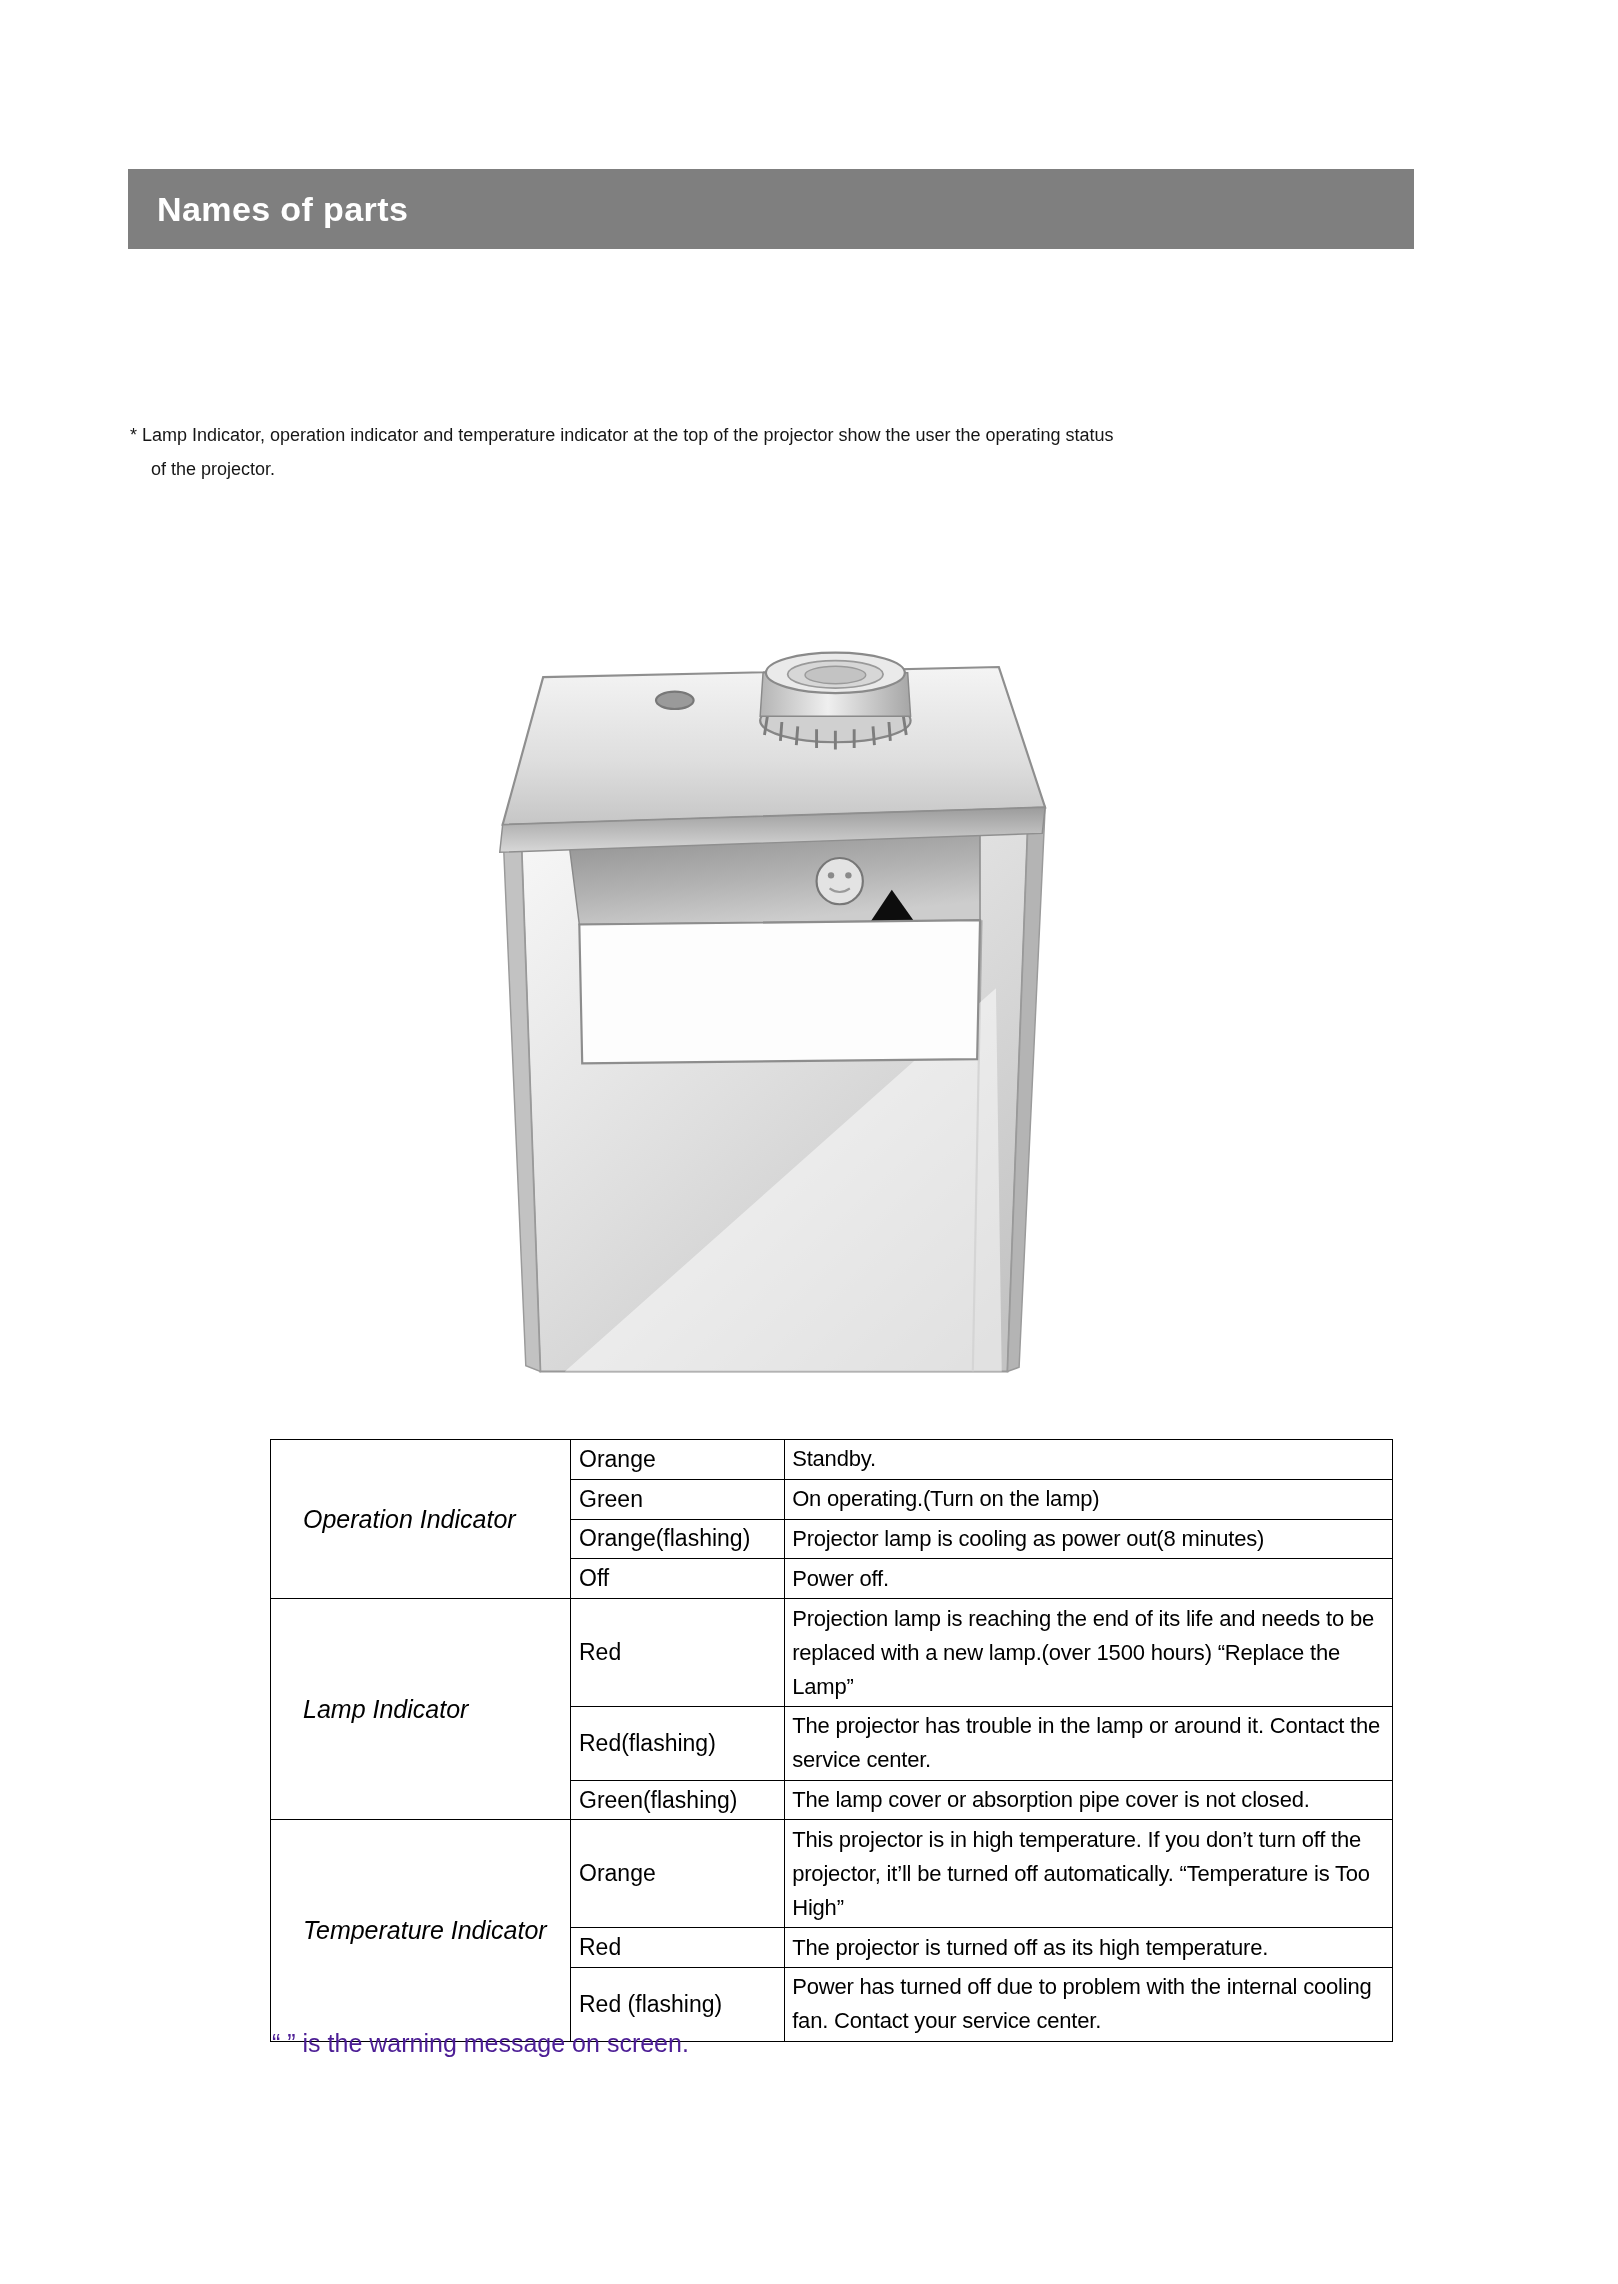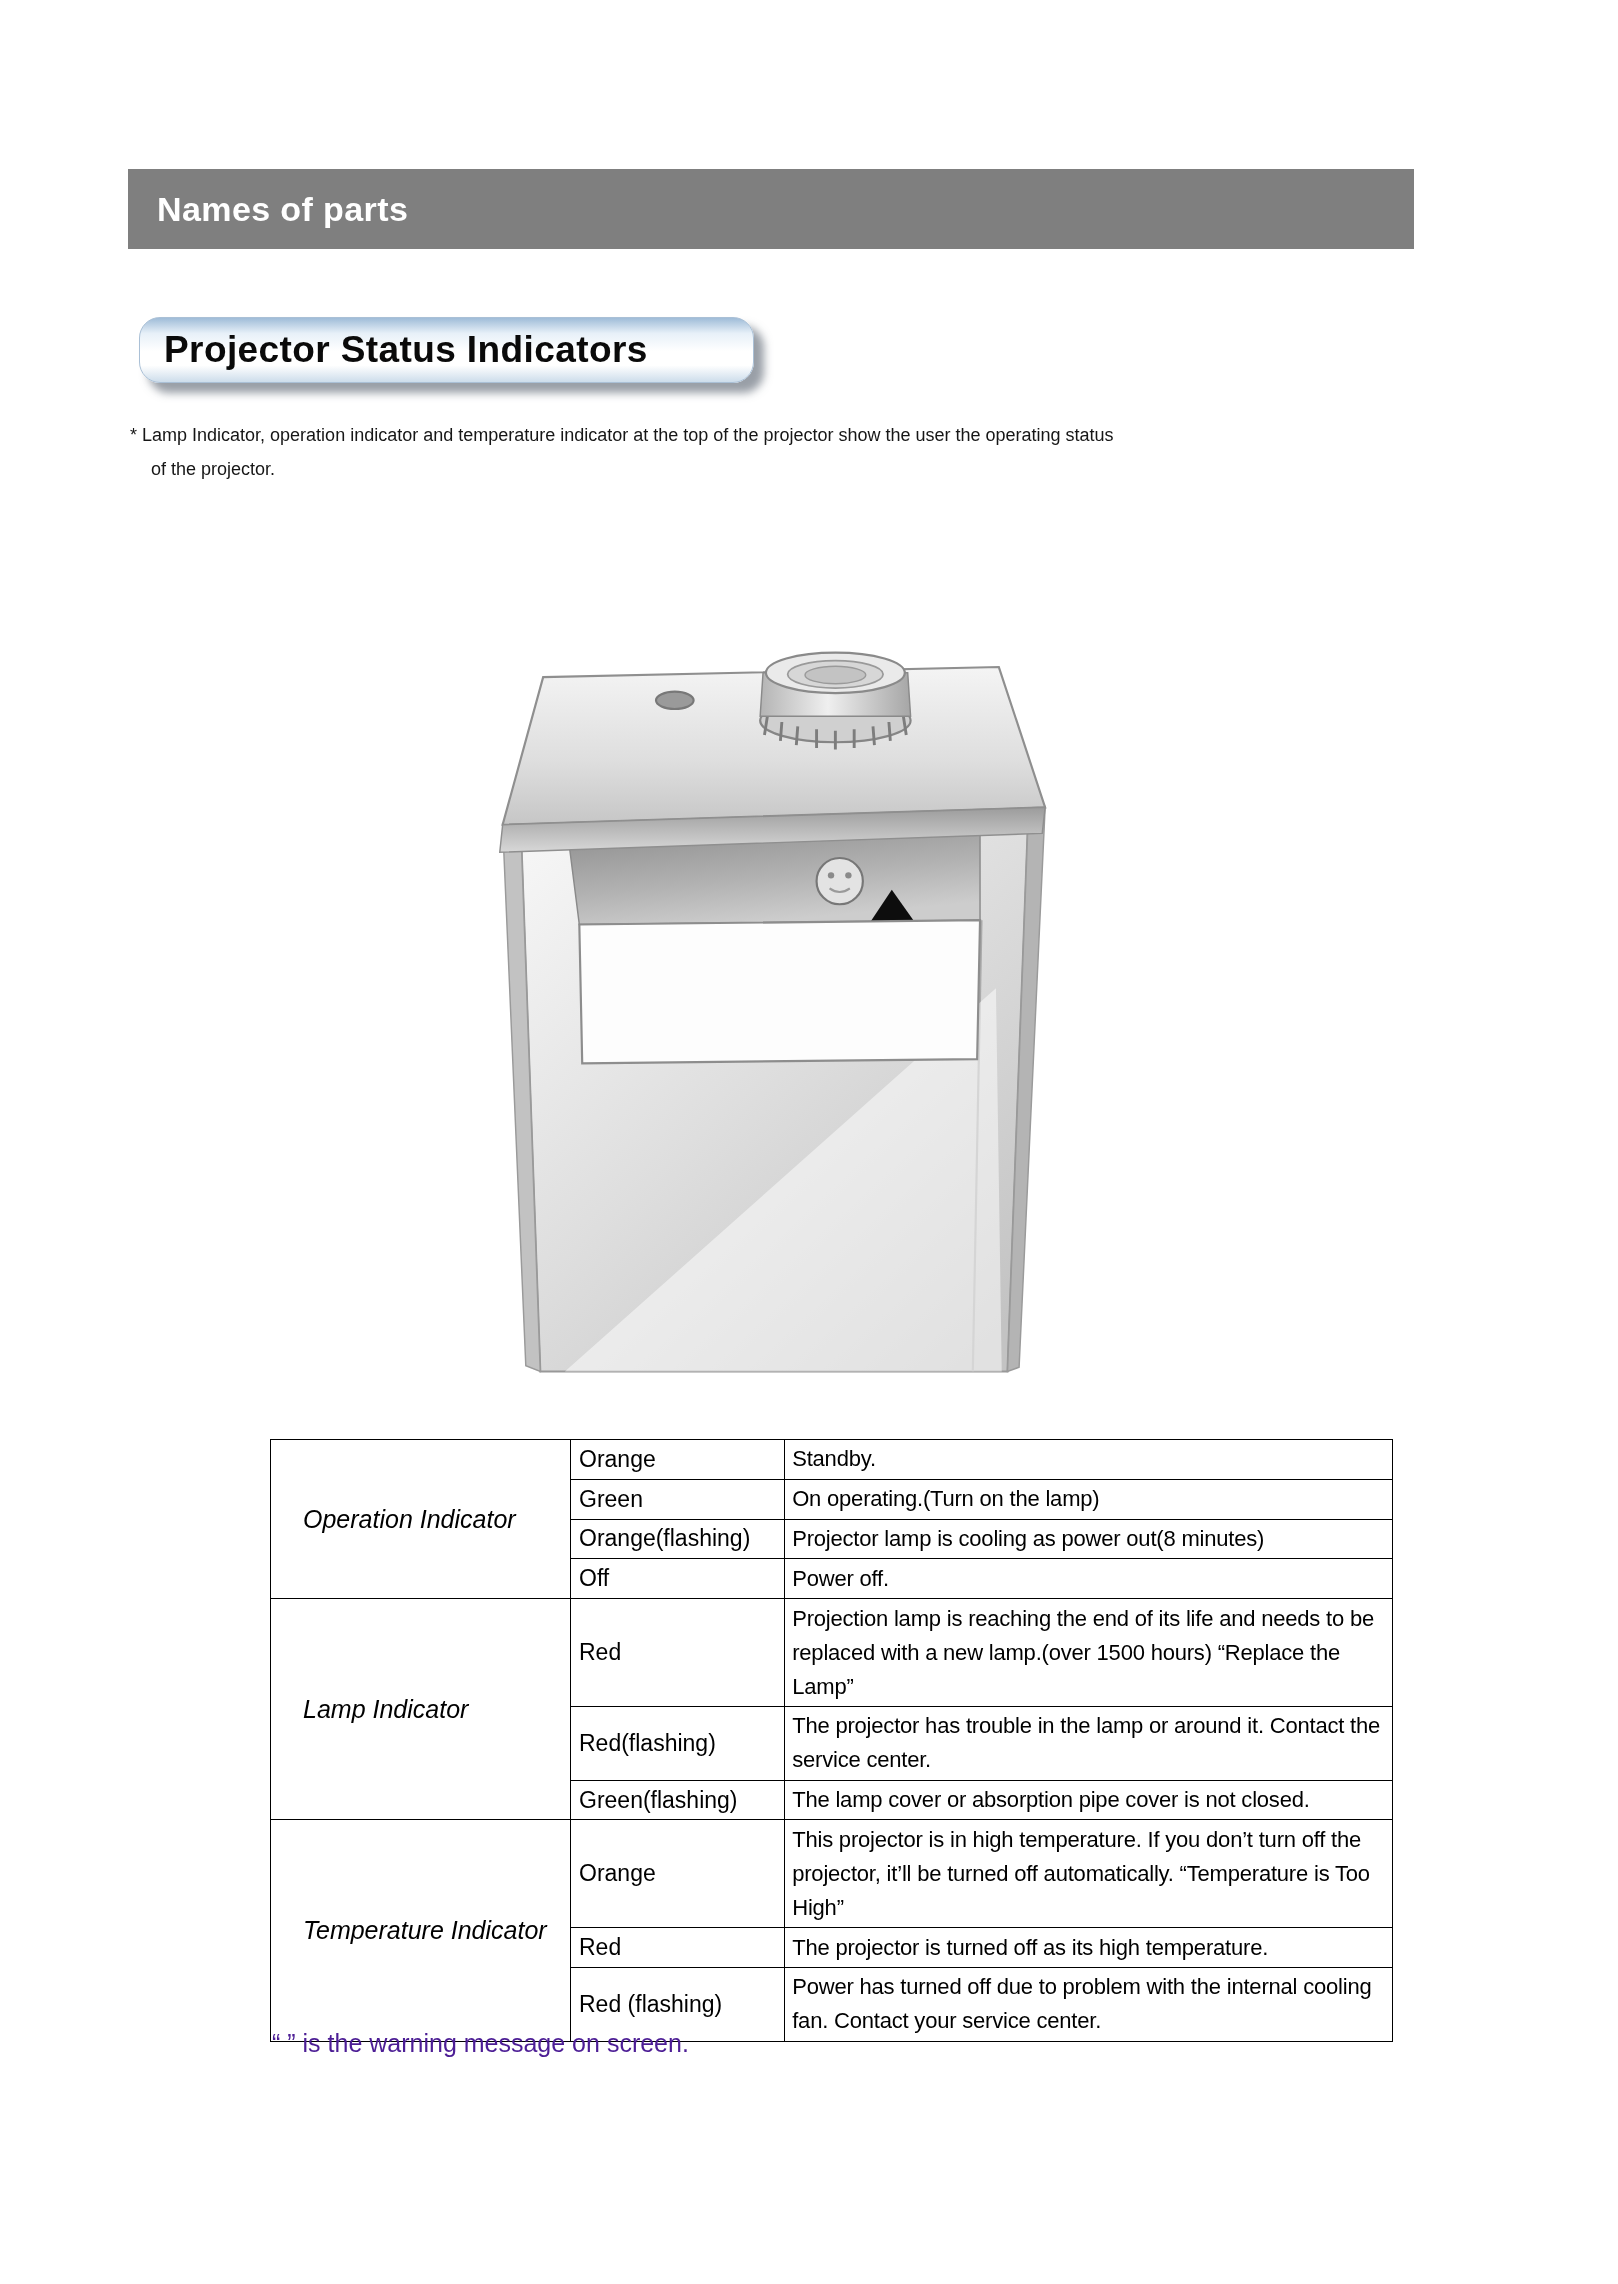--- a/index.html
+++ b/index.html
@@ -54,23 +54,20 @@
 </style>
 </head>
 <body>
 
 <div class="page">
 
   <div class="header-bar">
     <span class="hdr-text">Names of parts</span>
   </div>
 
-  <div class="title-pill">
-    <span class="title-text">Projector Status Indicators</span>
-  </div>
 
   <div class="note">
     <div class="l1">* Lamp Indicator, operation indicator and temperature indicator at the top of the projector show the user the operating status</div>
     <div class="l2">of the projector.</div>
   </div>
 
   <svg class="projector" viewBox="0 0 405 515" xmlns="http://www.w3.org/2000/svg" aria-hidden="true">
     <defs>
       <linearGradient id="gTop" x1="0" y1="0" x2="0" y2="1">
         <stop offset="0" stop-color="#f4f4f4"></stop>

